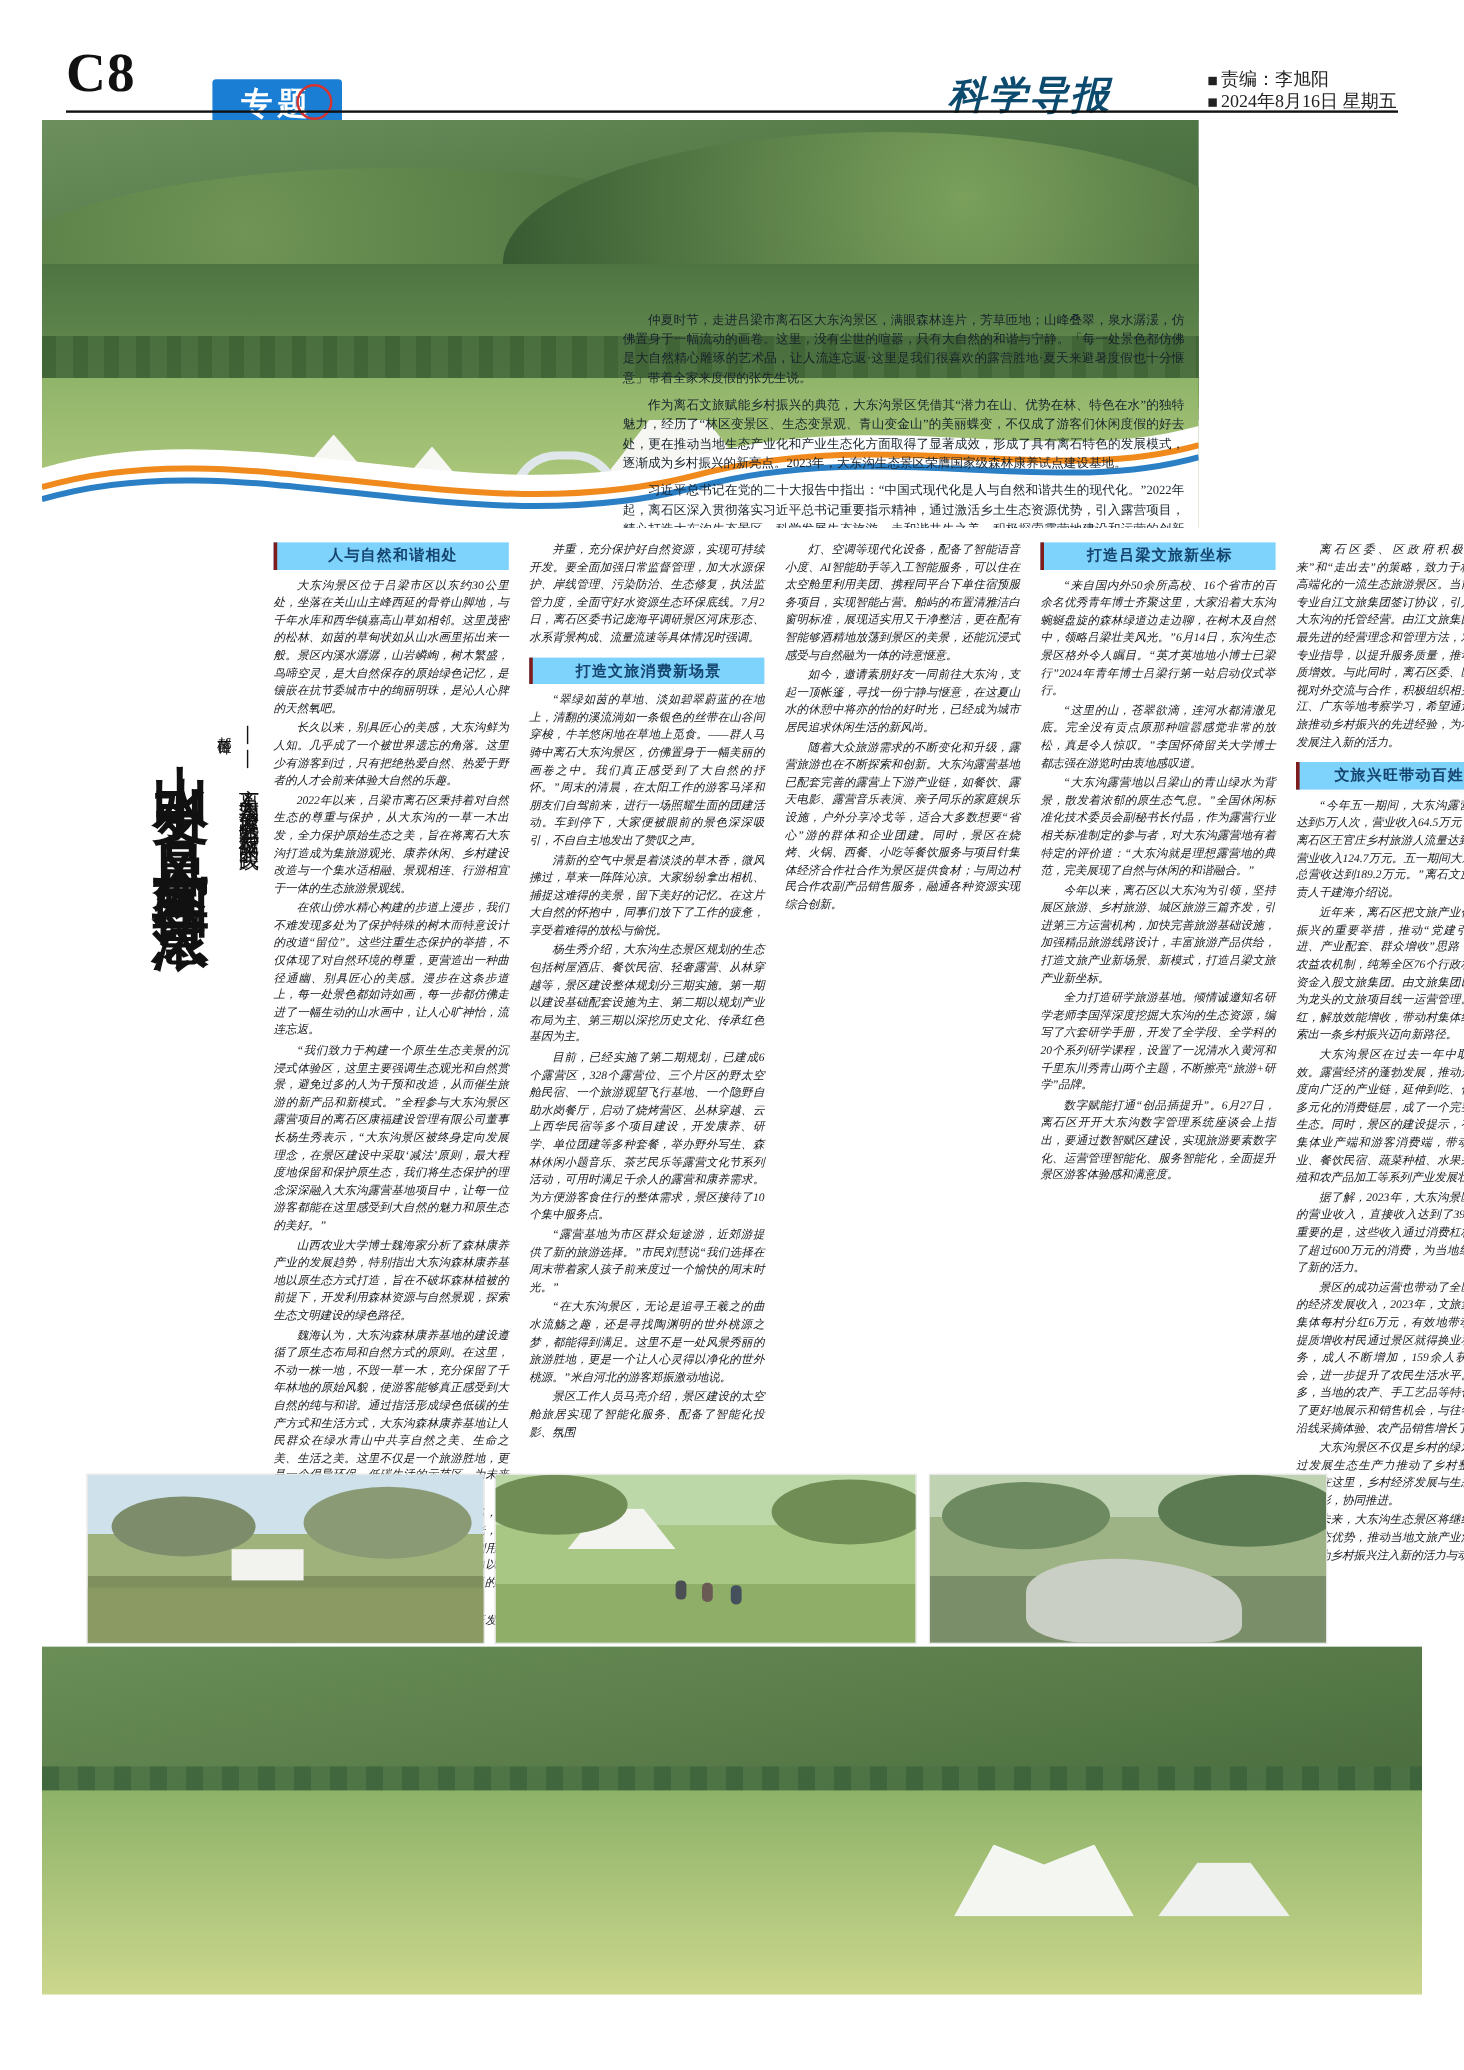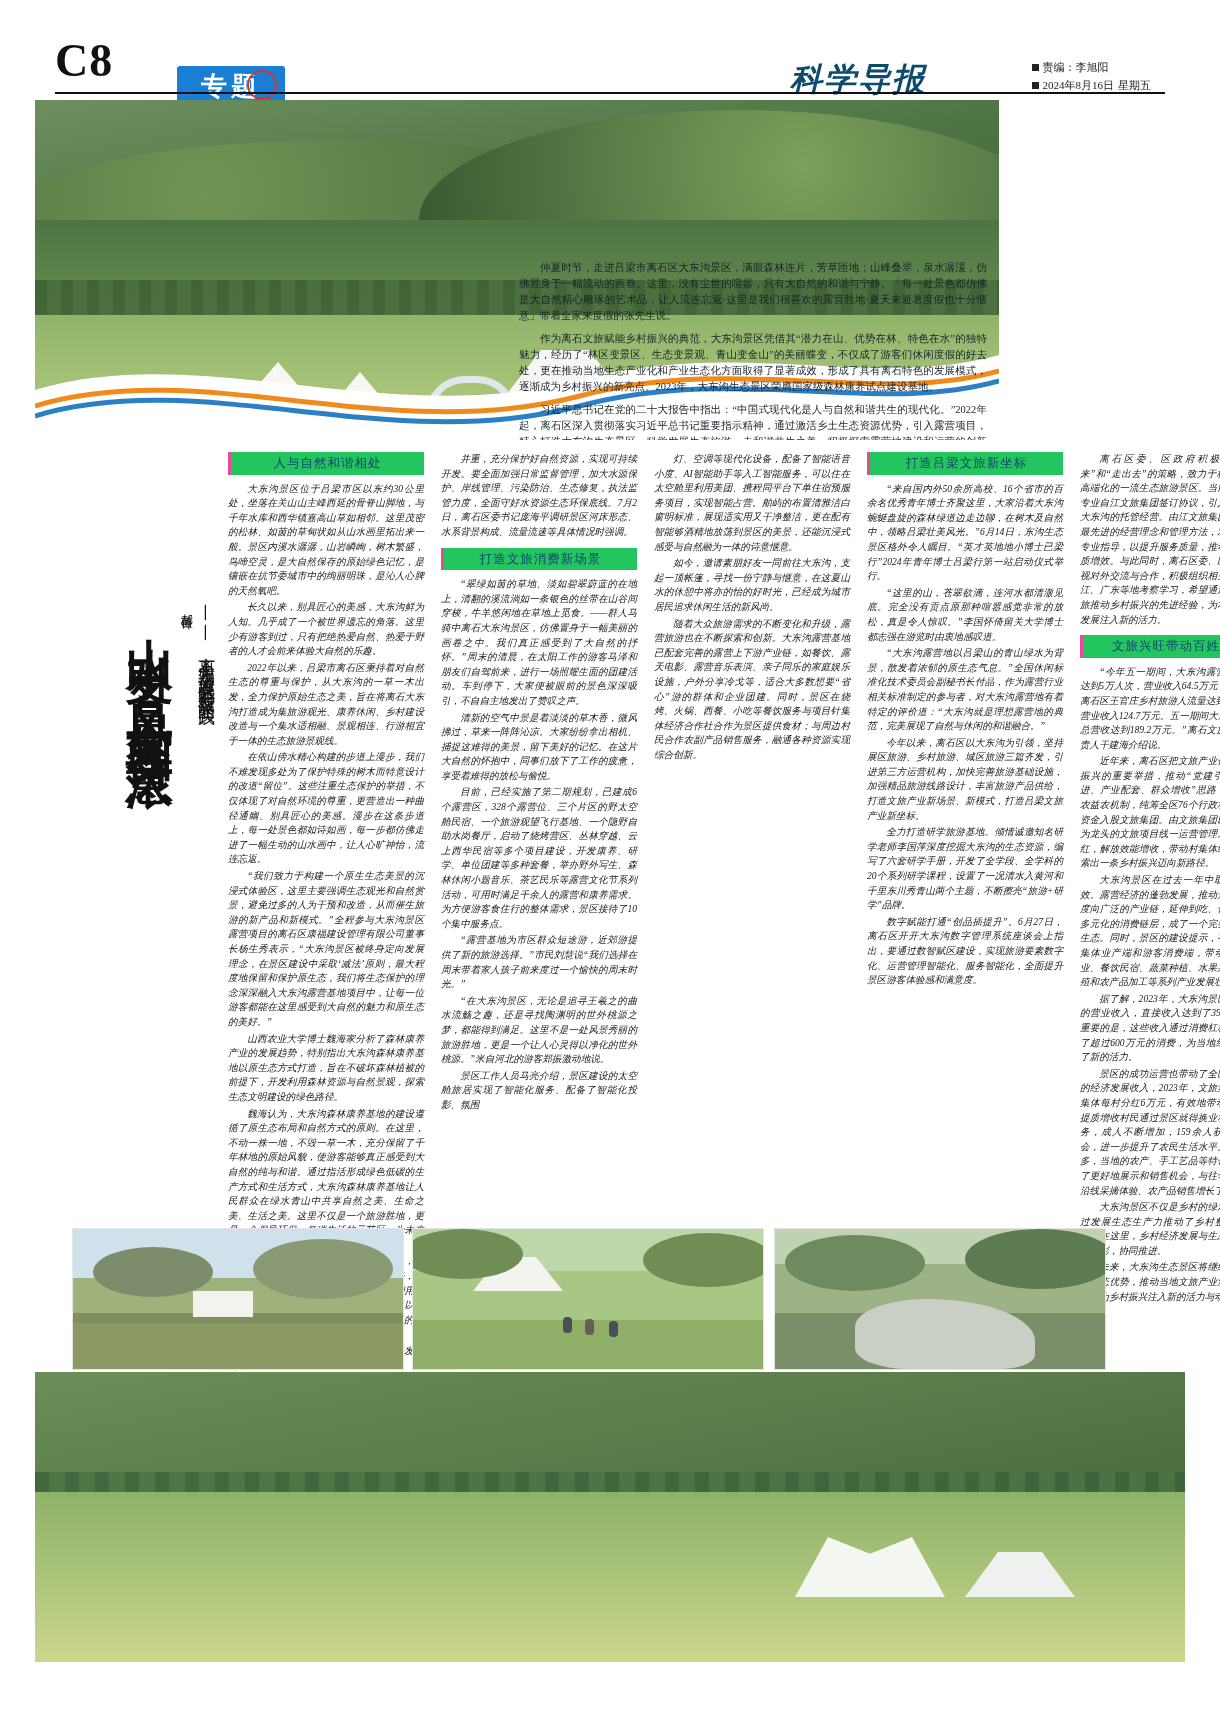--- a/index.html
+++ b/index.html
@@ -9,21 +9,21 @@
   }
   
   .masthead{position:absolute;left:55px;top:28px;width:1110px;height:62px;}
   .pageno{position:absolute;left:0;top:6px;font-family:"Liberation Serif",serif;font-size:46px;font-weight:bold;letter-spacing:1px;color:#111;}
   .zhuanti{position:absolute;left:122px;top:38px;width:108px;height:40px;background:#1a7fd4;border-radius:3px;
      display:flex;align-items:center;justify-content:center;}
   .zhuanti span{color:#fff;font-size:26px;font-weight:bold;letter-spacing:4px;font-family:"DejaVu Sans",sans-serif;}
   .zhuanti .ring{position:absolute;right:8px;top:4px;width:26px;height:26px;border:2px solid #d6332f;border-radius:50%;}
   .paper-name{position:absolute;left:735px;top:30px;font-size:32px;font-weight:bold;color:#0c4a6e;letter-spacing:2px;
      font-family:"DejaVu Sans",sans-serif;font-style:italic;}
-  .meta{position:absolute;right:14px;top:30px;text-align:right;font-size:11px;color:#222;line-height:18px;}
+  .meta{position:absolute;right:1px;top:30px;text-align:right;font-size:15px;color:#222;line-height:18px;}
   .meta .row{display:flex;align-items:center;gap:4px;}
   .meta .blk{display:inline-block;width:7px;height:7px;background:#222;}
   .rule-top{position:absolute;left:55px;top:92px;width:1110px;height:2px;background:#111;}
 
   
   .hero{position:absolute;left:35px;top:100px;width:964px;height:340px;overflow:hidden;}
   .hero .sky{position:absolute;inset:0;background:linear-gradient(#cfe0ea,#e7eef1);}
   .hero .mount-far{position:absolute;left:0;top:0;width:100%;height:160px;
      background:linear-gradient(170deg,#6d8f5e 0%,#547a48 45%,#3e5f37 100%);}
   .hero .mount-mid{position:absolute;left:-40px;top:40px;width:700px;height:180px;border-radius:48% 52% 0 0;
@@ -55,22 +55,22 @@
   .subtitle{position:absolute;left:196px;top:604px;height:560px;writing-mode:vertical-rl;
      font-size:17px;letter-spacing:3px;color:#111;font-family:"DejaVu Sans",sans-serif;}
   .byline{position:absolute;left:178px;top:604px;height:160px;writing-mode:vertical-rl;
      font-size:12px;letter-spacing:2px;color:#111;}
 
   
   .cols{position:absolute;left:228px;top:452px;width:938px;height:760px;}
   .col{position:absolute;top:0;width:196px;height:760px;font-size:9.6px;line-height:14.6px;color:#14181c;text-align:justify;}
   .c1{left:0;}.c2{left:213px;}.c3{left:426px;}.c4{left:639px;}.c5{left:852px;width:196px;}
   .col p{margin:0 0 2px 0;text-indent:2em;font-style:italic;}
-  .sec-head{display:block;margin:8px 0 7px 0;background:#22c55e;border-left:3px solid #ec4899;
-     padding:4px 0;text-align:center;font-size:12.5px;font-weight:normal;color:#15456f;
+  .sec-head{display:block;margin:8px 0 7px 0;background:#7dd3fc;border-left:3px solid #7f1d1d;
+     padding:4px 0;text-align:center;font-size:12.5px;font-weight:bold;color:#15456f;
      font-family:"DejaVu Sans",sans-serif;letter-spacing:1px;}
   .sec-head.first{margin-top:0;}
 
   
   .photos{position:absolute;left:62px;top:1228px;width:1100px;height:140px;}
   .ph{position:absolute;top:0;height:140px;overflow:hidden;border:1px solid #e5e5e5;}
   .p1{left:10px;width:330px;background:linear-gradient(#cfe2ec 0 35%,#9fb27c 35% 60%,#7f8f5e 60% 100%);}
   .p2{left:350px;width:350px;background:linear-gradient(#bcd7a8 0 30%,#a9c784 30% 65%,#8fae68 65% 100%);}
   .p3{left:712px;width:330px;background:linear-gradient(#bfd2b2 0 25%,#9db285 25% 60%,#7b8e6a 60% 100%);}
   .ph .blob{position:absolute;border-radius:50%;}
@@ -164,20 +164,21 @@
       <p>魏海认为，大东沟森林康养基地的建设遵循了原生态布局和自然方式的原则。在这里，不动一株一地，不毁一草一木，充分保留了千年林地的原始风貌，使游客能够真正感受到大自然的纯与和谐。通过指活形成绿色低碳的生产方式和生活方式，大东沟森林康养基地让人民群众在绿水青山中共享自然之美、生命之美、生活之美。这里不仅是一个旅游胜地，更是一个倡导环保、低碳生活的示范区。为未来的可持续发展提供了有益的探索和实践。</p>
       <p>大东沟景区以其优良的生态植被阔名，这些植被不仅为景区增添了独特的自然风光，更融于丰富的地下水源。水资源的保护和利用工作在提升景区品质、增强全域旅游吸引力以及打造特色旅游品牌方面扮演着至关重要的角色。</p>
       <p>“要合理规划景区项目建设，做到开发与利用</p>
     </div>
 
     <div class="col c2">
       <p>并重，充分保护好自然资源，实现可持续开发。要全面加强日常监督管理，加大水源保护、岸线管理、污染防治、生态修复，执法监管力度，全面守好水资源生态环保底线。7月2日，离石区委书记庞海平调研景区河床形态、水系背景构成、流量流速等具体情况时强调。</p>
       <span class="sec-head">打造文旅消费新场景</span>
       <p>“翠绿如茵的草地、淡如碧翠蔚蓝的在地上，清翻的溪流淌如一条银色的丝带在山谷间穿梭，牛羊悠闲地在草地上觅食。——群人马骑中离石大东沟景区，仿佛置身于一幅美丽的画卷之中。我们真正感受到了大自然的抒怀。”周末的清晨，在太阳工作的游客马泽和朋友们自驾前来，进行一场照耀生面的团建活动。车到停下，大家便被眼前的景色深深吸引，不自自主地发出了赞叹之声。</p>
       <p>清新的空气中景是着淡淡的草木香，微风拂过，草来一阵阵沁凉。大家纷纷拿出相机、捕捉这难得的美景，留下美好的记忆。在这片大自然的怀抱中，同事们放下了工作的疲惫，享受着难得的放松与偷悦。</p>
+      <p>杨生秀介绍，大东沟生态景区规划的生态包括树屋酒店、餐饮民宿、轻奢露营、从林穿越等，景区建设整体规划分三期实施。第一期以建设基础配套设施为主、第二期以规划产业布局为主、第三期以深挖历史文化、传承红色基因为主。</p>
       <p>目前，已经实施了第二期规划，已建成6个露营区，328个露营位、三个片区的野太空舱民宿、一个旅游观望飞行基地、一个隐野自助水岗餐厅，启动了烧烤营区、丛林穿越、云上西华民宿等多个项目建设，开发康养、研学、单位团建等多种套餐，举办野外写生、森林休闲小题音乐、茶艺民乐等露营文化节系列活动，可用时满足千余人的露营和康养需求。为方便游客食住行的整体需求，景区接待了10个集中服务点。</p>
       <p>“露营基地为市区群众短途游，近郊游提供了新的旅游选择。”市民刘慧说“我们选择在周末带着家人孩子前来度过一个愉快的周末时光。”</p>
       <p>“在大东沟景区，无论是追寻王羲之的曲水流觞之趣，还是寻找陶渊明的世外桃源之梦，都能得到满足。这里不是一处风景秀丽的旅游胜地，更是一个让人心灵得以净化的世外桃源。”米自河北的游客郑振激动地说。</p>
       <p>景区工作人员马亮介绍，景区建设的太空舱旅居实现了智能化服务、配备了智能化投影、氛围</p>
     </div>
 
     <div class="col c3">
       <p>灯、空调等现代化设备，配备了智能语音小度、AI智能助手等入工智能服务，可以住在太空舱里利用美团、携程同平台下单住宿预服务项目，实现智能占营。舶屿的布置清雅洁白窗明标准，展现适实用又干净整洁，更在配有智能够酒精地放荡到景区的美景，还能沉浸式感受与自然融为一体的诗意惬意。</p>
       <p>如今，邀请素朋好友一同前往大东沟，支起一顶帐篷，寻找一份宁静与惬意，在这夏山水的休憩中将亦的怡的好时光，已经成为城市居民追求休闲生活的新风尚。</p>
       <p>随着大众旅游需求的不断变化和升级，露营旅游也在不断探索和创新。大东沟露营基地已配套完善的露营上下游产业链，如餐饮、露天电影、露营音乐表演、亲子同乐的家庭娱乐设施，户外分享冷戈等，适合大多数想要“省心”游的群体和企业团建。同时，景区在烧烤、火锅、西餐、小吃等餐饮服务与项目针集体经济合作社合作为景区提供食材；与周边村民合作农副产品销售服务，融通各种资源实现综合创新。</p>

